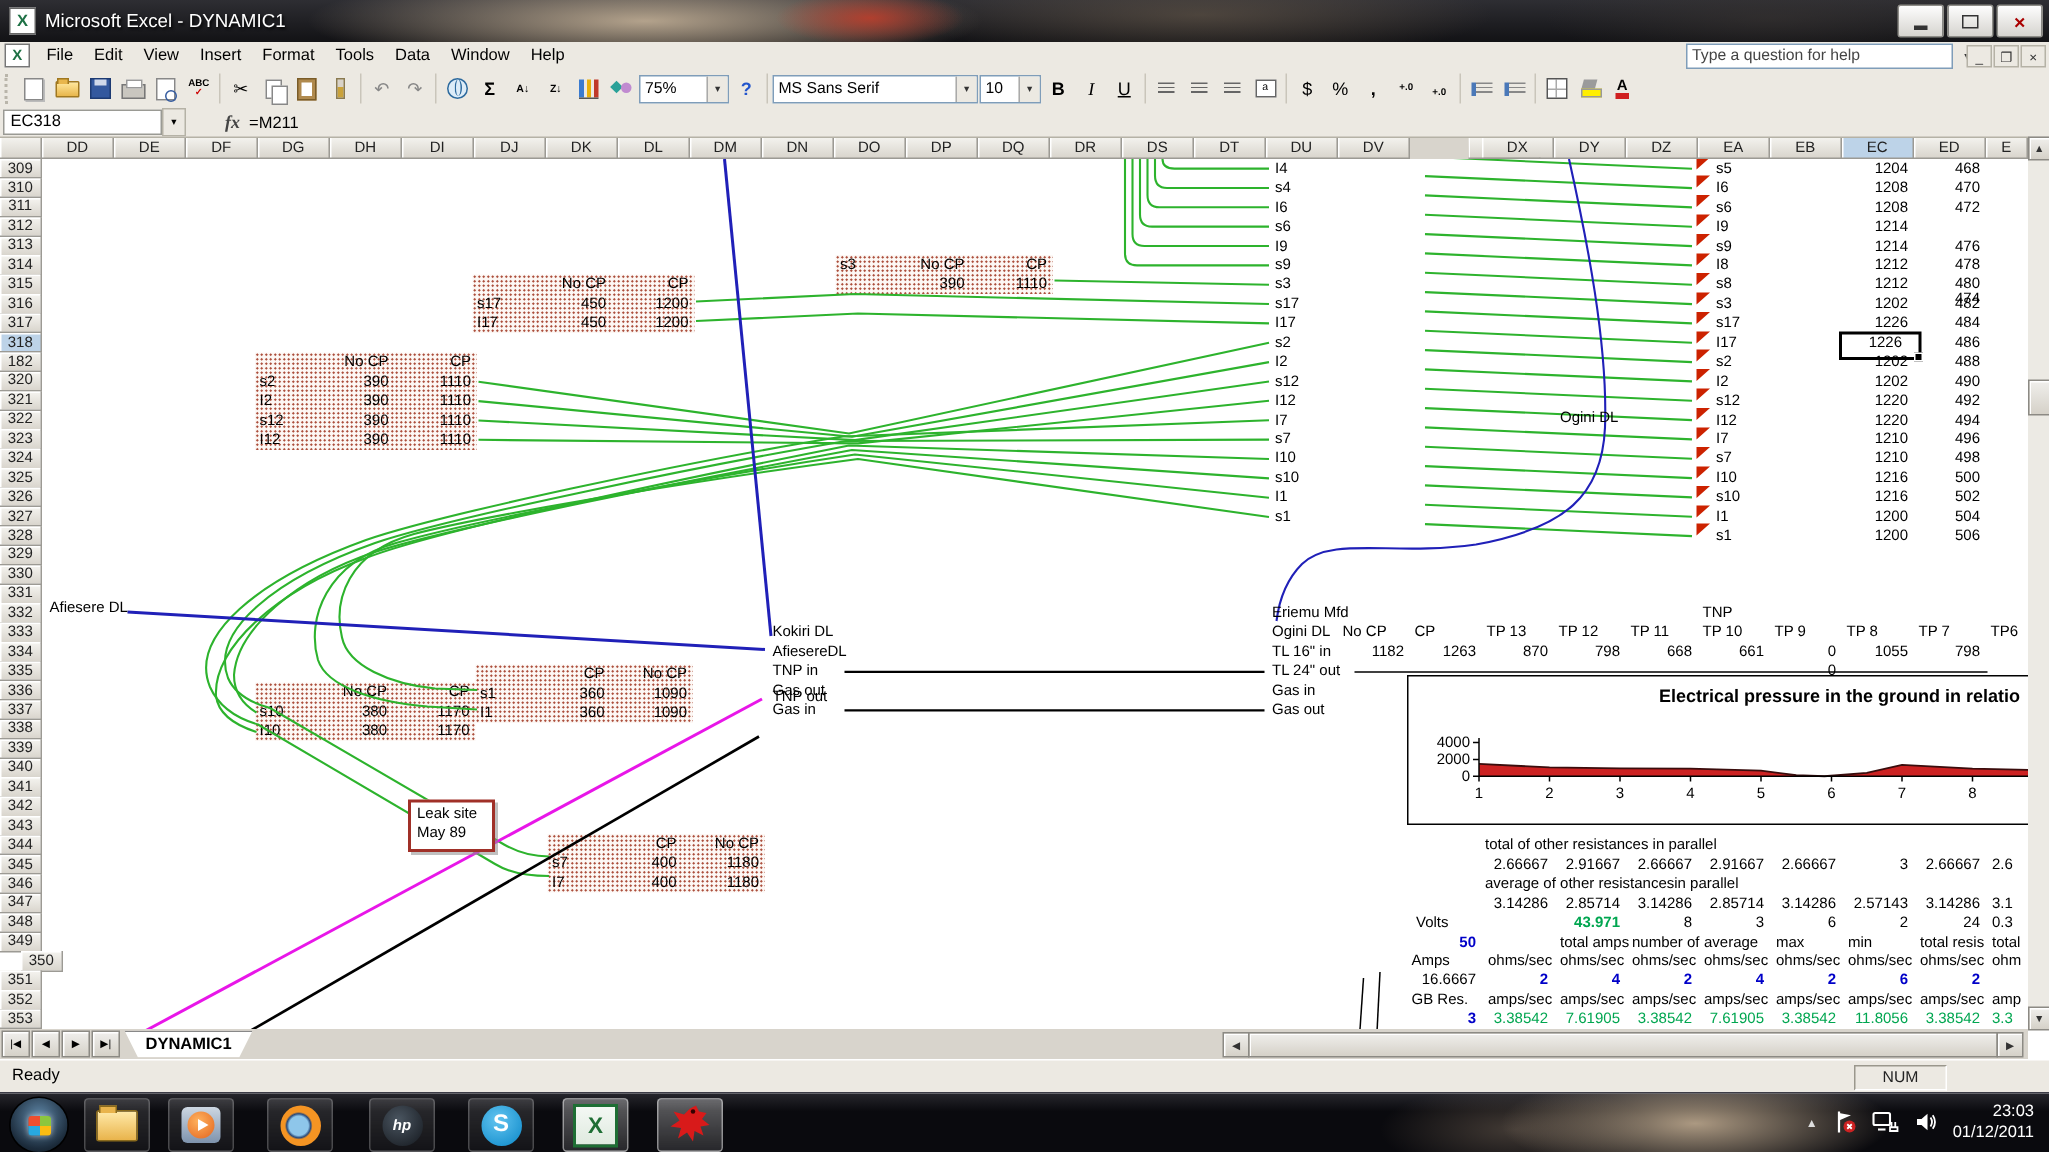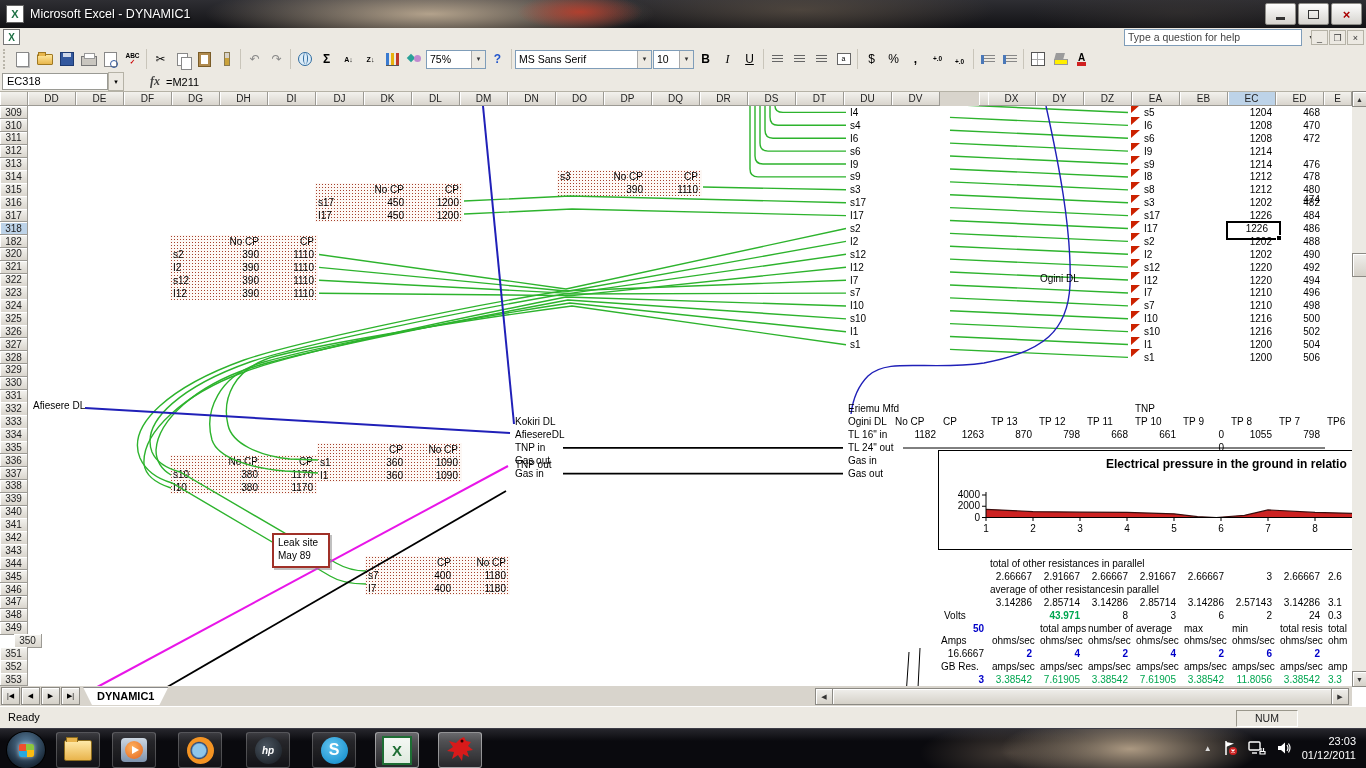--- a/index.html
+++ b/index.html
@@ -665,20 +665,31 @@
       </div>
     <div class="wbtn">
         <span class="maxg"></span>
       </div>
     <div class="wbtn close">×</div>
   </div>
 </div>
 
 <div id="menubar">
   <span class="bookicon">X</span>
+  <div id="menus" style="display:flex">
+      <div class="menuitem">File</div>
+      <div class="menuitem">Edit</div>
+      <div class="menuitem">View</div>
+      <div class="menuitem">Insert</div>
+      <div class="menuitem">Format</div>
+      <div class="menuitem">Tools</div>
+      <div class="menuitem">Data</div>
+      <div class="menuitem">Window</div>
+      <div class="menuitem">Help</div>
+    </div>
   <div id="askbox">Type a question for help</div>
   <div id="askdrop">▾</div>
   <div id="wbbtns">
     <div class="wbsm">_</div>
     <div class="wbsm">❐</div>
     <div class="wbsm">×</div>
   </div>
 </div>
 
 <div id="toolbar">

